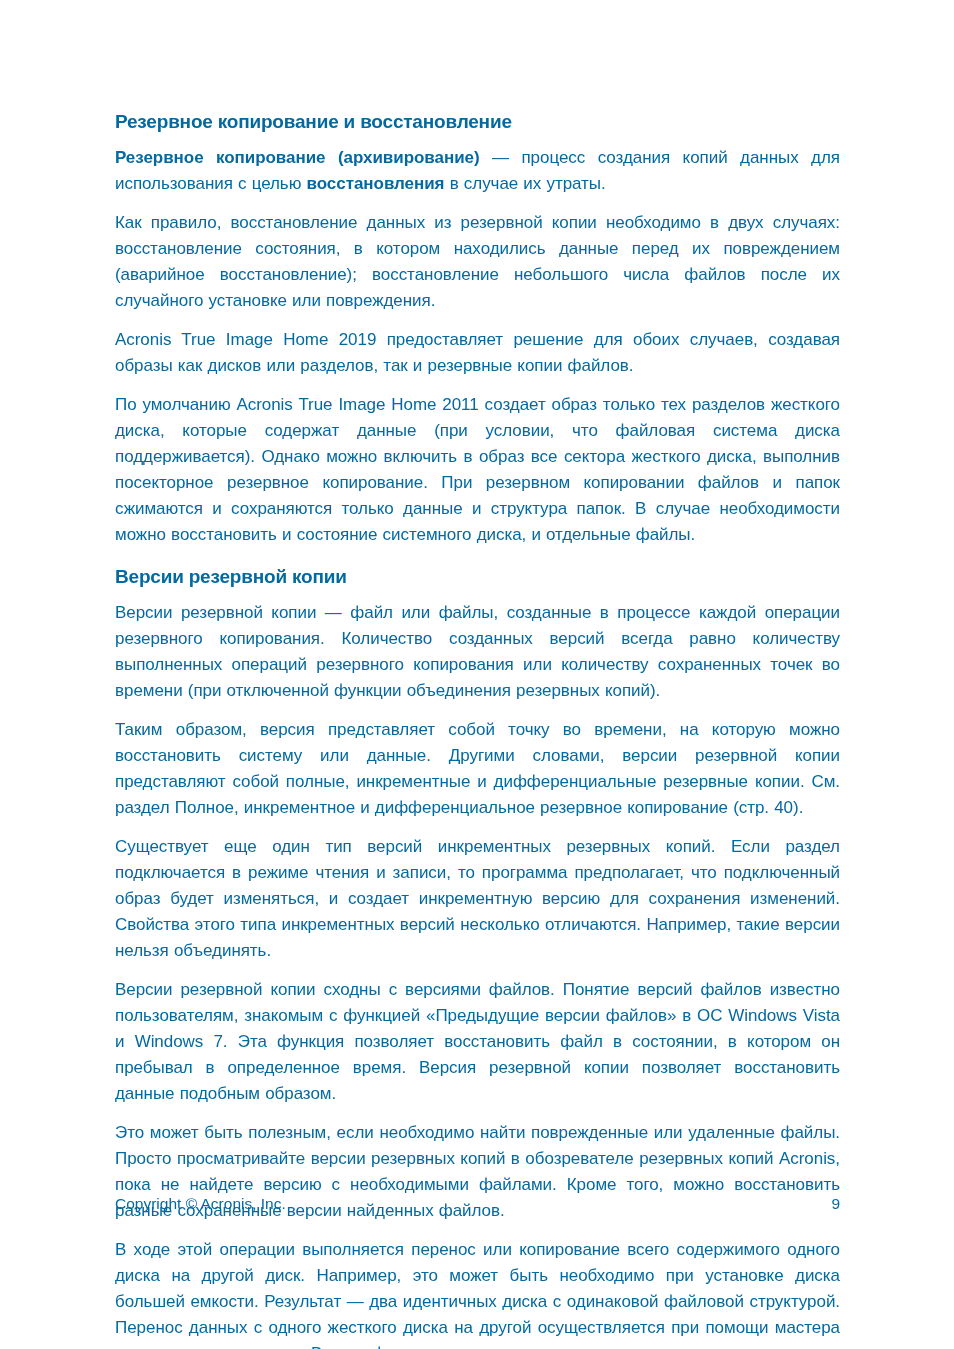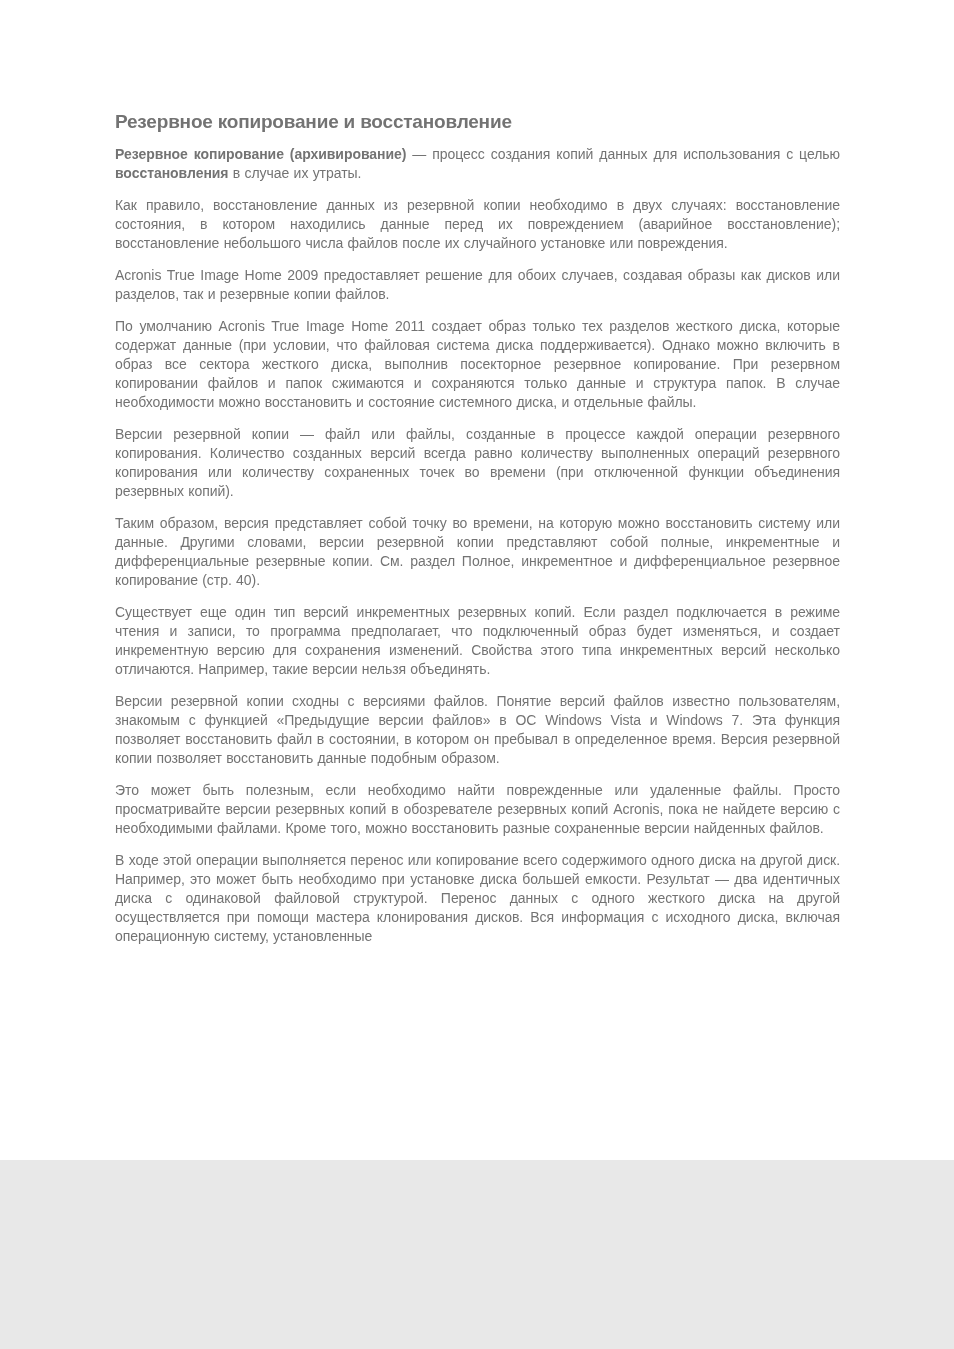--- a/index.html
+++ b/index.html
@@ -3,46 +3,46 @@
 <meta charset="utf-8">
 <style>
   html, body {
     margin: 0;
     padding: 0;
     background: #e8e8e8;
   }
   .page {
     position: relative;
     width: 954px;
-    height: 1160px;
+    height: 1349px;
     margin: 0 auto;
     background: #ffffff;
     font-family: "Liberation Sans", "DejaVu Sans", sans-serif;
-    color: #737373;
+    color: #0369a1;
     overflow: hidden;
   }
   .content {
     position: absolute;
     left: 115px;
     top: 111px;
     width: 725px;
   }
   .heading {
     font-size: 19px;
     line-height: 22px;
     font-weight: bold;
     letter-spacing: -0.2px;
     margin: 18px 0 12px 0;
   }
   .heading.first {
     margin-top: 0;
   }
   .para {
-    font-size: 14px;
-    line-height: 19px;
+    font-size: 17px;
+    line-height: 26px;
     margin: 8px 0 13px 0;
     text-align: justify;
     letter-spacing: -0.05px;
     word-spacing: 0.5px;
   }
   .para b {
     font-weight: bold;
   }
   .page-footer {
     position: absolute;
@@ -62,26 +62,27 @@
 <div class="page">
   <main class="content">
 
     <section>
       <h1 class="heading first">Резервное копирование и восстановление</h1>
 
       <p class="para"><b>Резервное копирование (архивирование)</b><span> — процесс создания копий данных для использования с целью </span><b>восстановления</b><span> в случае их утраты.</span></p>
 
       <p class="para">Как правило, восстановление данных из резервной копии необходимо в двух случаях: восстановление состояния, в котором находились данные перед их повреждением (аварийное восстановление); восстановление небольшого числа файлов после их случайного установке или повреждения.</p>
 
-      <p class="para">Acronis True Image Home 2009 предоставляет решение для обоих случаев, создавая образы как дисков или разделов, так и резервные копии файлов.</p>
+      <p class="para">Acronis True Image Home 2019 предоставляет решение для обоих случаев, создавая образы как дисков или разделов, так и резервные копии файлов.</p>
 
       <p class="para">По умолчанию Acronis True Image Home 2011 создает образ только тех разделов жесткого диска, которые содержат данные (при условии, что файловая система диска поддерживается). Однако можно включить в образ все сектора жесткого диска, выполнив посекторное резервное копирование. При резервном копировании файлов и папок сжимаются и сохраняются только данные и структура папок. В случае необходимости можно восстановить и состояние системного диска, и отдельные файлы.</p>
     </section>
 
     <section>
+      <h2 class="heading">Версии резервной копии</h2>
 
       <p class="para">Версии резервной копии — файл или файлы, созданные в процессе каждой операции резервного копирования. Количество созданных версий всегда равно количеству выполненных операций резервного копирования или количеству сохраненных точек во времени (при отключенной функции объединения резервных копий).</p>
 
       <p class="para">Таким образом, версия представляет собой точку во времени, на которую можно восстановить систему или данные. Другими словами, версии резервной копии представляют собой полные, инкрементные и дифференциальные резервные копии. См. раздел Полное, инкрементное и дифференциальное резервное копирование (стр. 40).</p>
 
       <p class="para">Существует еще один тип версий инкрементных резервных копий. Если раздел подключается в режиме чтения и записи, то программа предполагает, что подключенный образ будет изменяться, и создает инкрементную версию для сохранения изменений. Свойства этого типа инкрементных версий несколько отличаются. Например, такие версии нельзя объединять.</p>
 
       <p class="para">Версии резервной копии сходны с версиями файлов. Понятие версий файлов известно пользователям, знакомым с функцией «Предыдущие версии файлов» в ОС Windows Vista и Windows 7. Эта функция позволяет восстановить файл в состоянии, в котором он пребывал в определенное время. Версия резервной копии позволяет восстановить данные подобным образом.</p>
 
       <p class="para">Это может быть полезным, если необходимо найти поврежденные или удаленные файлы. Просто просматривайте версии резервных копий в обозревателе резервных копий Acronis, пока не найдете версию с необходимыми файлами. Кроме того, можно восстановить разные сохраненные версии найденных файлов.</p>

